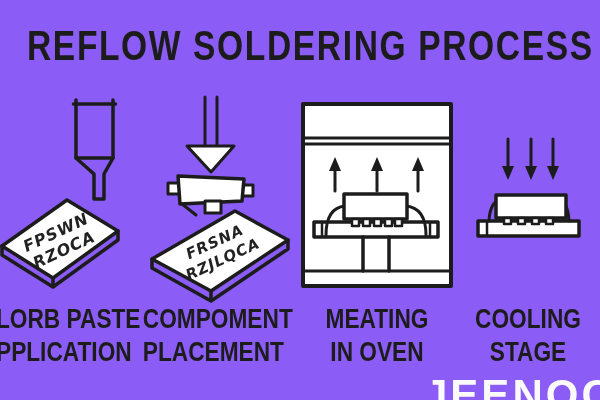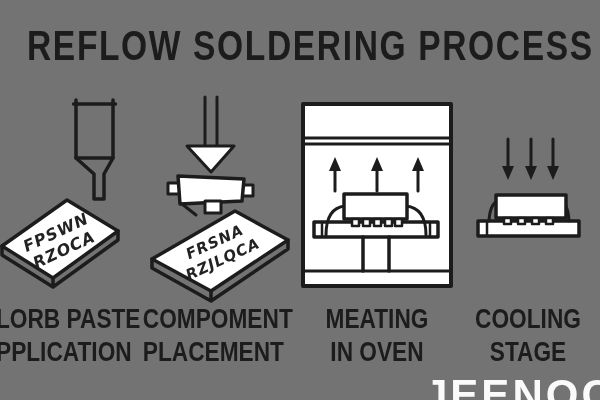--- a/index.html
+++ b/index.html
@@ -1,17 +1,17 @@
 <!DOCTYPE html>
 <html><head>
 <meta charset="utf-8">
 <style>
   html,body{margin:0;padding:0;background:#fff;}
   .page{
-    position:relative;width:600px;height:400px;background:#737373;
+    position:relative;width:600px;height:400px;background:#8b5cf6;
     overflow:hidden;font-family:"Liberation Sans",sans-serif;color:#1c1c1c;
   }
   .title{
     position:absolute;left:27px;top:22px;
     font-size:42px;font-weight:bold;letter-spacing:2px;white-space:nowrap;
     transform:scaleX(0.80);transform-origin:left top;
   }
   .stage-label{
     position:absolute;font-weight:bold;font-size:27px;line-height:33px;
     white-space:nowrap;color:#1c1c1c;

